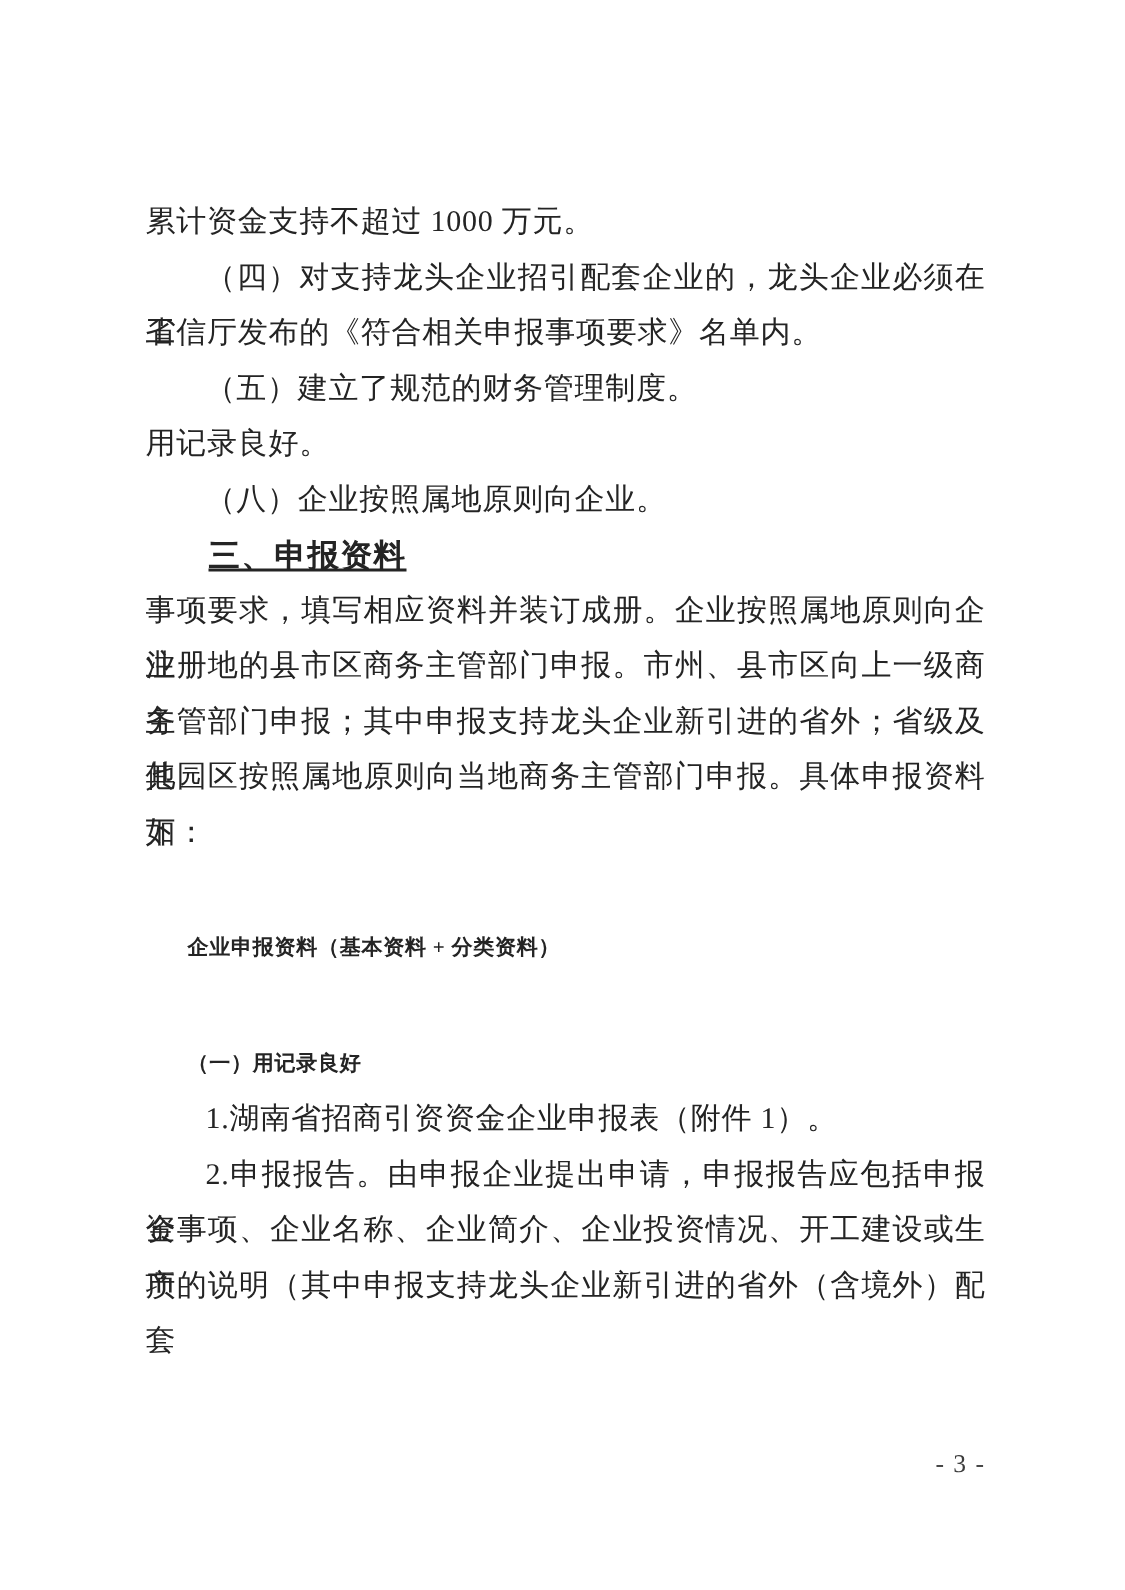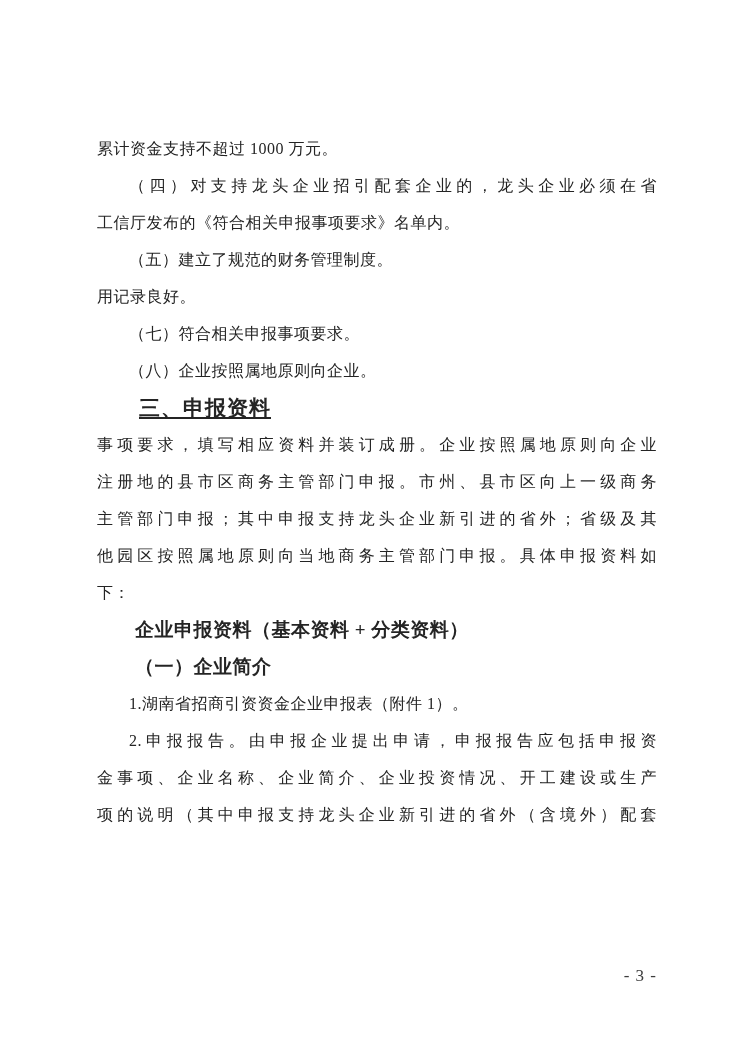--- a/index.html
+++ b/index.html
@@ -18,41 +18,42 @@
   }
   .text-block {
     position: absolute;
     left: 97px;
     top: 130px;
     width: 560px;
   }
   .ln {
     height: 37px;
     line-height: 37px;
-    font-size: 16px;
+    font-size: 20px;
     letter-spacing: 0.5px;
   }
   .ln.ind {
     text-indent: 2em;
   }
   .ln.jy {
     text-align: justify;
     text-align-last: justify;
   }
   .ln.hei {
     font-family: "Liberation Sans", "DejaVu Sans", sans-serif;
     font-weight: bold;
     font-size: 21px;
     letter-spacing: 1px;
     text-decoration: underline;
   }
   .ln.kaibold {
     font-weight: bold;
-    font-size: 19px;
+    font-size: 14px;
     letter-spacing: 0.5px;
+    margin-top: 40px;
   }
   .page-num {
     position: absolute;
     left: 97px;
     top: 963px;
     width: 560px;
     height: 26px;
     line-height: 26px;
     text-align: right;
     font-size: 17px;
@@ -64,29 +65,28 @@
 </head>
 <body>
 
 <div class="page">
   <div class="text-block">
       <div class="ln">累计资金支持不超过 1000 万元。</div>
       <div class="ln ind jy">（四）对支持龙头企业招引配套企业的，龙头企业必须在省</div>
       <div class="ln">工信厅发布的《符合相关申报事项要求》名单内。</div>
       <div class="ln ind">（五）建立了规范的财务管理制度。</div>
       <div class="ln">用记录良好。</div>
-      <div class="ln ind">（七）符合相关申报事项要求。</div>
       <div class="ln ind">（八）企业按照属地原则向企业。</div>
       <div class="ln ind hei">三、申报资料</div>
       <div class="ln jy">事项要求，填写相应资料并装订成册。企业按照属地原则向企业</div>
       <div class="ln jy">注册地的县市区商务主管部门申报。市州、县市区向上一级商务</div>
       <div class="ln jy">主管部门申报；其中申报支持龙头企业新引进的省外；省级及其</div>
       <div class="ln jy">他园区按照属地原则向当地商务主管部门申报。具体申报资料如</div>
       <div class="ln">下：</div>
       <div class="ln ind kaibold">企业申报资料（基本资料 + 分类资料）</div>
-      <div class="ln ind kaibold">（一）企业简介</div>
+      <div class="ln ind kaibold">（一）用记录良好</div>
       <div class="ln ind">1.湖南省招商引资资金企业申报表（附件 1）。</div>
       <div class="ln ind jy">2.申报报告。由申报企业提出申请，申报报告应包括申报资</div>
       <div class="ln jy">金事项、企业名称、企业简介、企业投资情况、开工建设或生产</div>
       <div class="ln jy">项的说明（其中申报支持龙头企业新引进的省外（含境外）配套</div>
     </div>
   <div class="page-num">- 3 -</div>
 </div>
 
 </body></html>

